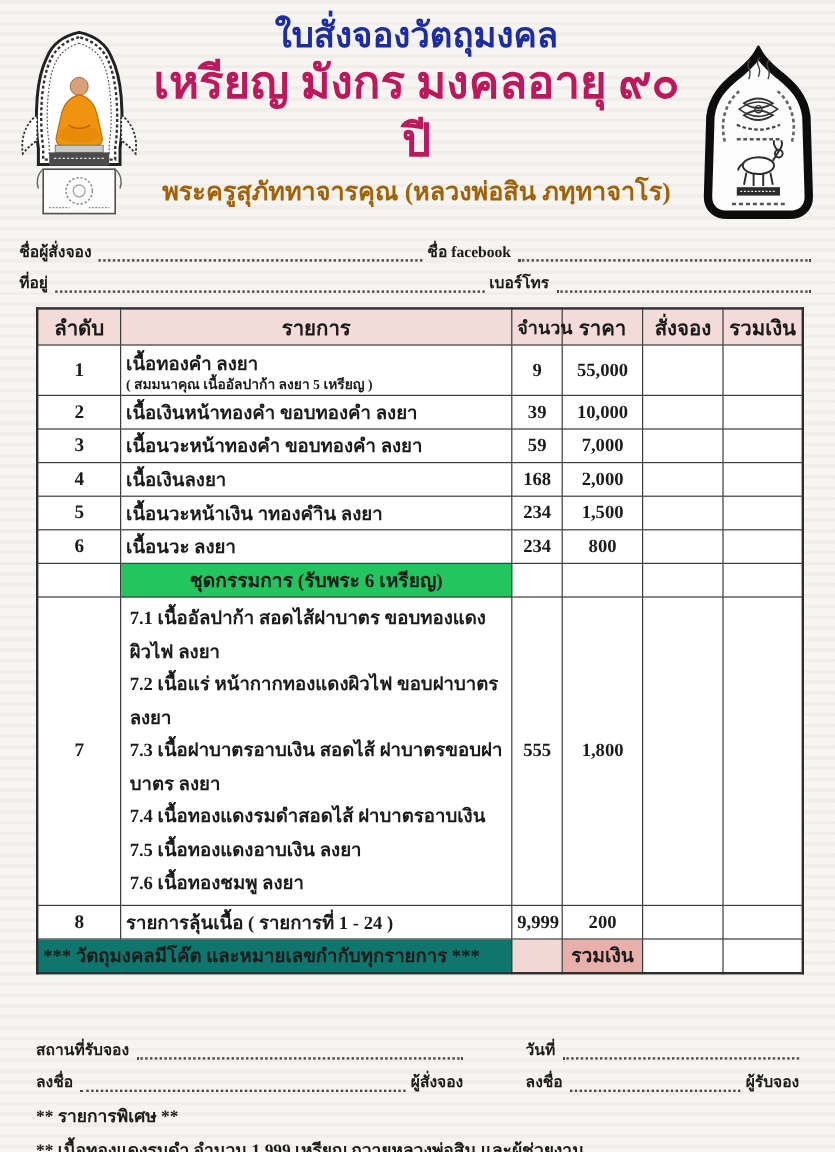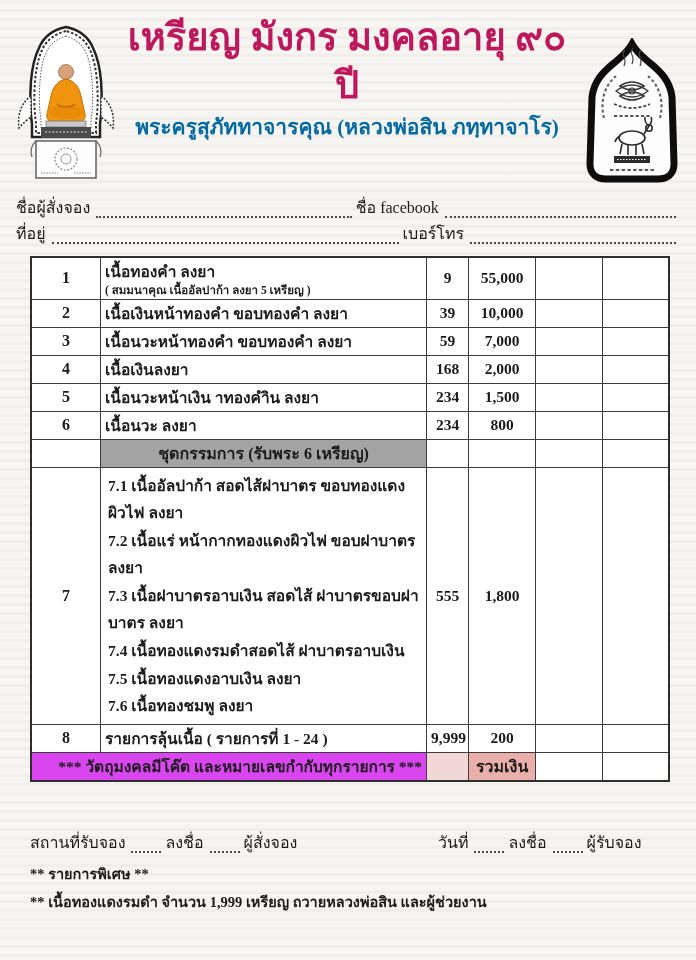--- a/index.html
+++ b/index.html
@@ -17,53 +17,53 @@
   }
   .page { position:relative; width:696px; height:960px; }
 
   
   .header { position:relative; height:188px; }
   .monk-wrap { position:absolute; left:13px; top:24px; width:106px; height:160px; }
   .seal-wrap { position:absolute; right:8px; top:38px; width:112px; height:150px; }
   .titles { position:absolute; left:120px; right:122px; top:14px; text-align:center; }
   .t1 { font-size:29px; font-weight:bold; color:#1d2da1; line-height:1.15; }
   .t2 { font-size:38px; font-weight:bold; color:#be185d; line-height:1.25; }
-  .t3 { font-size:21px; font-weight:bold; color:#0369a1; margin-top:6px; line-height:1.2; }
+  .t3 { font-size:21px; font-weight:bold; color:#a16207; margin-top:6px; line-height:1.2; }
   .t4 { font-size:15px; font-weight:bold; color:#1d2da1; margin-top:5px; line-height:1.2; }
 
   
   .formlines { margin:6px 16px 0 16px; }
-  .fline { display:flex; align-items:flex-end; font-size:16px; font-weight:normal; height:26px;text-align:right; }
+  .fline { display:flex; align-items:flex-end; font-size:13px; font-weight:bold; height:26px;text-align:right; }
   .fline .lbl { white-space:nowrap; padding-right:4px; }
   .dots { flex:1; border-bottom:2px dotted #4a4a4a; height:17px; min-width:30px; margin:0 4px 2px 2px; }
 
   
   table.order { border-collapse:collapse; margin:10px 26px 0 30px; width:640px; table-layout:fixed; }
   table.order td, table.order th { border:1.6px solid #3c3c3c; vertical-align:middle; padding:1px 4px; }
   table.order { border:2px solid #2e2e2e; }
   th.colhead { background:#f3dbd9; font-size:17px; font-weight:bold; text-align:center; height:30px; }
   td.no   { text-align:center; font-weight:bold; font-size:16px; }
   td.item { font-weight:bold; font-size:15.5px; padding-left:7px; }
   td.qty, td.price { text-align:center; font-weight:bold; font-size:15.5px; }
   td.blank { background:#fff; }
   tr.r { height:26px; background:#fff; }
   tr.r1 { height:42px; }
   .subnote { font-size:11.5px; font-weight:bold; line-height:1.1; }
-  tr.committee td.head2 { background:#a3a3a3; text-align:center; font-weight:bold; font-size:16px; height:25px; }
+  tr.committee td.head2 { background:#22c55e; text-align:center; font-weight:bold; font-size:16px; height:25px; }
   tr.row7 { background:#fff; }
   tr.row7 td.item { padding:4px 4px 4px 7px; }
   .sub7 { font-weight:bold; font-size:15.5px; line-height:1.78; }
   tr.tfoot { height:26px; }
-  td.footnote { background:#d946ef; text-align:right; font-weight:bold; font-size:15.5px; }
+  td.footnote { background:#0f766e; text-align:left; font-weight:bold; font-size:15.5px; }
   td.pinkblank { background:#f2d8d5; }
   td.totallbl { background:#e9afaa; text-align:center; font-weight:bold; font-size:16px; }
 
   
   .sig { display:flex; margin:46px 26px 0 30px; font-size:15px; font-weight:bold; }
-  .sigcol { display:flex; }
+  .sigcol { display:flex; flex-direction:column; }
   .sigcol.left  { width:360px; margin-right:48px; }
   .sigcol.right { flex:1; }
   .sig .fline { height:27px; }
 
   
   .notes { margin:12px 26px 0 30px; font-size:14.5px; font-weight:bold; }
   .notes .note { line-height:1.0; margin-bottom:13.5px; white-space:nowrap; }
 
   svg { display:block; }
 </style>
@@ -96,20 +96,21 @@
         <rect x="23" y="117" width="60" height="37" fill="#fdfdfd" stroke="#555" stroke-width="1.4"></rect>
         <circle cx="53" cy="135" r="11" fill="none" stroke="#888" stroke-width="1.2" stroke-dasharray="2 1.5"></circle>
         <circle cx="53" cy="135" r="5" fill="none" stroke="#999" stroke-width="1"></circle>
         <path d="M23,117 C18,121 17,128 19,133 M83,117 C88,121 89,128 87,133" fill="none" stroke="#666" stroke-width="1.2"></path>
         <line x1="28" y1="149" x2="45" y2="149" stroke="#888" stroke-width="1" stroke-dasharray="1.5 1.2"></line>
         <line x1="61" y1="149" x2="78" y2="149" stroke="#888" stroke-width="1" stroke-dasharray="1.5 1.2"></line>
       </svg>
     </div>
 
     <div class="titles">
+      <div class="t1">ใบสั่งจองวัตถุมงคล</div>
       <div class="t2">เหรียญ มังกร มงคลอายุ ๙๐ ปี</div>
       <div class="t3">พระครูสุภัททาจารคุณ (หลวงพ่อสิน ภทฺทาจาโร)</div>
     </div>
 
     <div class="seal-wrap">
       <svg viewBox="0 0 112 150" width="112" height="150">
 
         <path d="M56,6 C51,15 45,19 38,25 C27,34 18,43 16,59 L14,126 C14,136 21,141 30,141 L82,141 C91,141 98,136 98,126 L96,59 C94,43 85,34 74,25 C67,19 61,15 56,6 Z" fill="#fdfdfd" stroke="#0d0d0d" stroke-width="7"></path>
 
         <path d="M48,28 q2,-5 0,-9 q-2,-4 1,-7 M56,26 q2,-5 0,-9 q-2,-4 1,-7 M64,28 q2,-5 0,-9 q-2,-4 1,-7" fill="none" stroke="#444" stroke-width="1.2"></path>
@@ -157,20 +158,28 @@
   <table class="order">
     <colgroup>
       <col style="width:10.9%">
         <col style="width:51.1%">
         <col style="width:6.6%">
       <col style="width:10.5%">
         <col style="width:10.5%">
         <col style="width:10.4%">
     </colgroup>
     <tbody>
+        <tr>
+      <th class="colhead">ลำดับ</th>
+      <th class="colhead">รายการ</th>
+      <th class="colhead" style="font-size:15px">จำนวน</th>
+      <th class="colhead">ราคา</th>
+      <th class="colhead">สั่งจอง</th>
+      <th class="colhead">รวมเงิน</th>
+    </tr>
 
     <tr class="r r1">
       <td class="no">1</td>
       <td class="item">
         <div>เนื้อทองคำ  ลงยา</div>
         <div class="subnote">( สมมนาคุณ เนื้ออัลปาก้า ลงยา 5 เหรียญ )</div>
       </td>
       <td class="qty">9</td>
       <td class="price">55,000</td>
       <td class="blank"></td>

